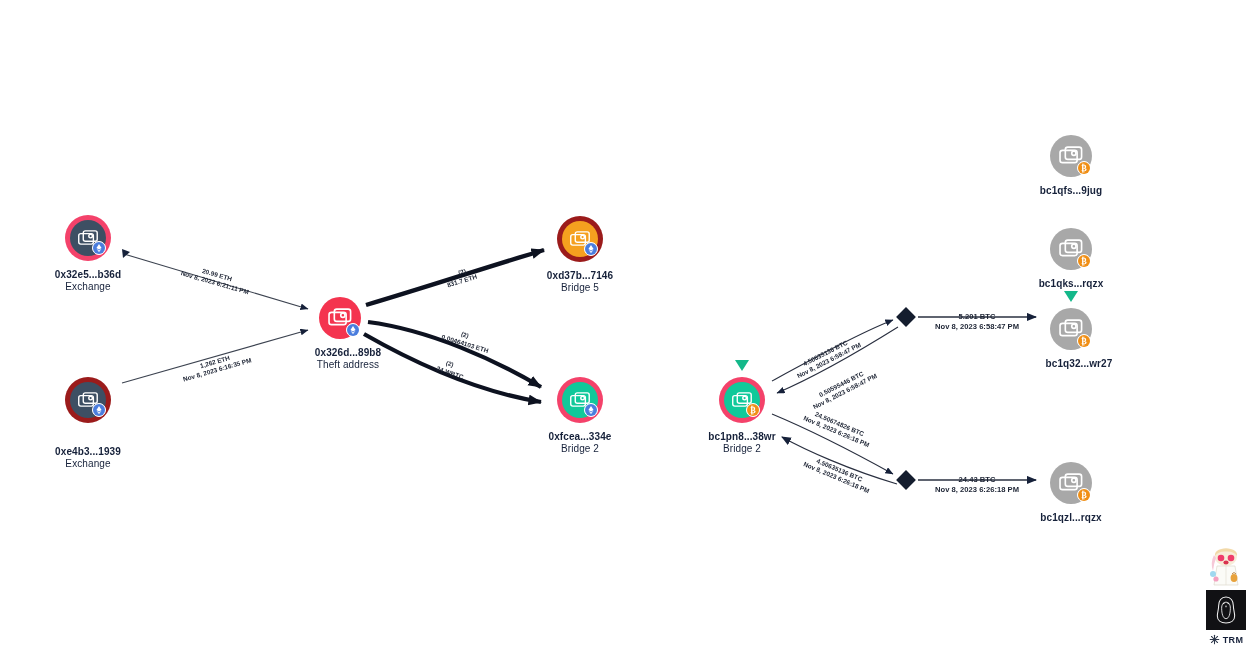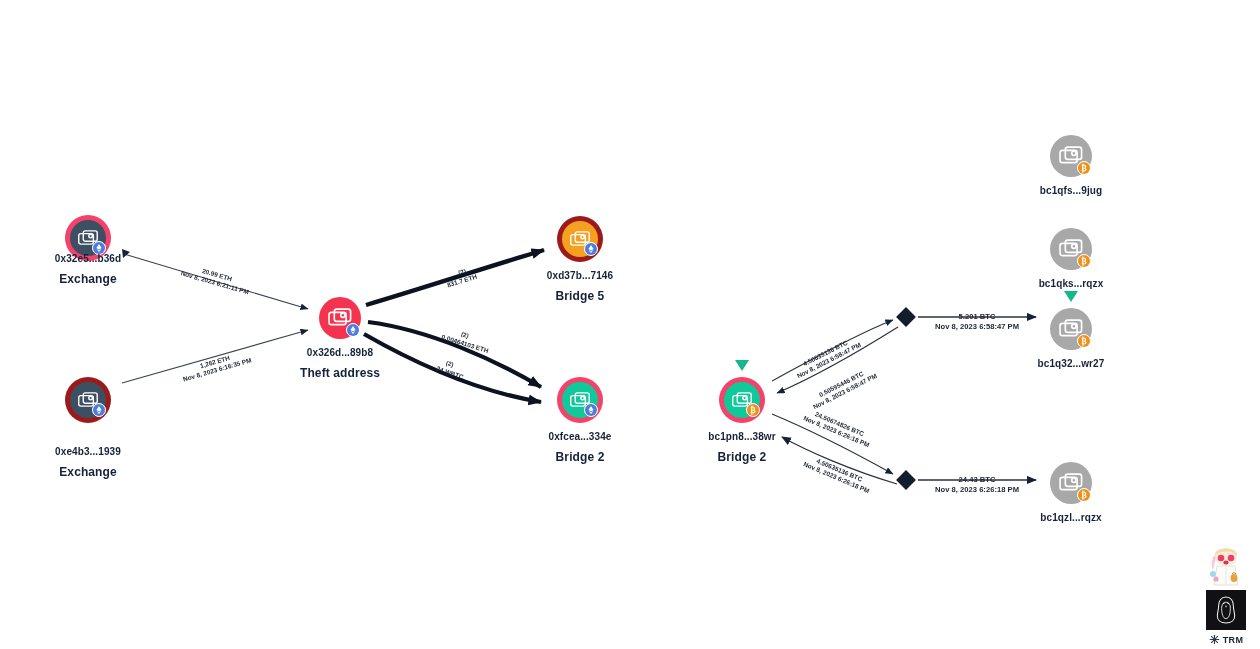--- a/index.html
+++ b/index.html
@@ -47,24 +47,23 @@
     text-align: center;
     white-space: nowrap;
     color: #16213a;
     font-weight: bold;
     font-size: 10px;
     line-height: 12px;
     letter-spacing: 0.1px;
   }
   .node-sub {
     display: block;
-    font-weight: bold;
-    font-size: 12px;
+    font-weight: normal;
+    font-size: 10px;
     line-height: 12px;
-    margin-top: 8px;
   }
   .wallet-icon {
     display: block;
   }
   .chain-badge {
     position: absolute;
     border-radius: 50%;
     display: flex;
     align-items: center;
     justify-content: center;
@@ -225,21 +224,21 @@
     <circle cx="19.5" cy="10" r="2.6" fill="none" stroke="#ffffff" stroke-width="2"></circle>
   </svg>
         </div>
         <div class="chain-badge" style="width: 14px; height: 14px; left: 10.8px; top: 9.8px; transform: translate(-50%, -50%); background: rgb(255, 255, 255); padding: 0px;">
           <svg viewBox="0 0 16 16" width="14" height="14">
     <circle cx="8" cy="8" r="8" fill="#4a7dde"></circle>
     <path d="M8,2.6 L11.4,8.1 L8,10.1 L4.6,8.1 Z" fill="#ffffff"></path>
     <path d="M8,10.9 L11.4,8.9 L8,13.6 L4.6,8.9 Z" fill="#ffffff" opacity="0.85"></path>
   </svg>
         </div>
-        <div class="node-label" style="left: 0px; top: 15px; text-align: center;"><span>0x32e5...b36d</span><span class="node-sub">Exchange</span></div>
+        <div class="node-label" style="left: 0px; top: 31px; text-align: center;"><span>0x32e5...b36d</span><span class="node-sub">Exchange</span></div>
       </div>
       <div class="node" style="left: 88px; top: 400px;">
         <div class="node-disc" style="width: 46px; height: 46px; left: 0px; top: 0px; background: rgb(155, 27, 27);"></div>
         <div class="node-disc" style="width: 36px; height: 36px; left: 0px; top: 0px; background: rgb(61, 79, 99);">
           <svg class="wallet-icon" viewBox="0 0 32 26" width="22.32" height="18.3024">
     <rect x="2.5" y="6.5" width="21" height="15" rx="3" fill="none" stroke="#ffffff" stroke-width="2"></rect>
     <rect x="9" y="2.5" width="20" height="15" rx="3" fill="none" stroke="#ffffff" stroke-width="2"></rect>
     <circle cx="19.5" cy="10" r="2.6" fill="none" stroke="#ffffff" stroke-width="2"></circle>
   </svg>
         </div>
@@ -260,21 +259,21 @@
     <circle cx="19.5" cy="10" r="2.6" fill="none" stroke="#ffffff" stroke-width="2"></circle>
   </svg>
         </div>
         <div class="chain-badge" style="width: 14px; height: 14px; left: 12.6px; top: 11.6px; transform: translate(-50%, -50%); background: rgb(255, 255, 255); padding: 0px;">
           <svg viewBox="0 0 16 16" width="14" height="14">
     <circle cx="8" cy="8" r="8" fill="#4a7dde"></circle>
     <path d="M8,2.6 L11.4,8.1 L8,10.1 L4.6,8.1 Z" fill="#ffffff"></path>
     <path d="M8,10.9 L11.4,8.9 L8,13.6 L4.6,8.9 Z" fill="#ffffff" opacity="0.85"></path>
   </svg>
         </div>
-        <div class="node-label" style="left: 0px; top: 29px;"><span>0x326d...89b8</span><span class="node-sub">Theft address</span></div>
+        <div class="node-label" style="left: 8px; top: 29px;"><span>0x326d...89b8</span><span class="node-sub">Theft address</span></div>
       </div>
       <div class="node" style="left: 580px; top: 239px;">
         <div class="node-disc" style="width: 46px; height: 46px; left: 0px; top: 0px; background: rgb(155, 27, 27);"></div>
         <div class="node-disc" style="width: 36px; height: 36px; left: 0px; top: 0px; background: rgb(245, 160, 31);">
           <svg class="wallet-icon" viewBox="0 0 32 26" width="22.32" height="18.3024">
     <rect x="2.5" y="6.5" width="21" height="15" rx="3" fill="none" stroke="#ffffff" stroke-width="2"></rect>
     <rect x="9" y="2.5" width="20" height="15" rx="3" fill="none" stroke="#ffffff" stroke-width="2"></rect>
     <circle cx="19.5" cy="10" r="2.6" fill="none" stroke="#ffffff" stroke-width="2"></circle>
   </svg>
         </div>
@@ -363,21 +362,21 @@
     <circle cx="19.5" cy="10" r="2.6" fill="none" stroke="#ffffff" stroke-width="2"></circle>
   </svg>
         </div>
         <div class="chain-badge" style="width: 14px; height: 14px; left: 12.6px; top: 11.6px; transform: translate(-50%, -50%); background: rgb(255, 255, 255); padding: 0px;">
           <svg viewBox="0 0 16 16" width="14" height="14">
     <circle cx="8" cy="8" r="8" fill="#f08f16"></circle>
     <text x="8" y="11.8" text-anchor="middle" font-family="Liberation Serif, serif" font-size="11" font-weight="bold" fill="#ffffff">₿</text>
   </svg>
         </div>
         <div class="marker-tri" style="left: 0px; top: -38px; border-top: 11px solid rgb(20, 184, 138);"></div>
-        <div class="node-label" style="left: 0px; top: 29px;"><span>bc1q32...wr27</span></div>
+        <div class="node-label" style="left: 8px; top: 29px;"><span>bc1q32...wr27</span></div>
       </div>
       <div class="node" style="left: 1071px; top: 483px;">
         <div class="node-disc" style="width: 42px; height: 42px; left: 0px; top: 0px; background: rgb(168, 168, 168);">
           <svg class="wallet-icon" viewBox="0 0 32 26" width="26.04" height="21.3528">
     <rect x="2.5" y="6.5" width="21" height="15" rx="3" fill="none" stroke="#ffffff" stroke-width="2"></rect>
     <rect x="9" y="2.5" width="20" height="15" rx="3" fill="none" stroke="#ffffff" stroke-width="2"></rect>
     <circle cx="19.5" cy="10" r="2.6" fill="none" stroke="#ffffff" stroke-width="2"></circle>
   </svg>
         </div>
         <div class="chain-badge" style="width: 14px; height: 14px; left: 12.6px; top: 11.6px; transform: translate(-50%, -50%); background: rgb(255, 255, 255); padding: 0px;">

